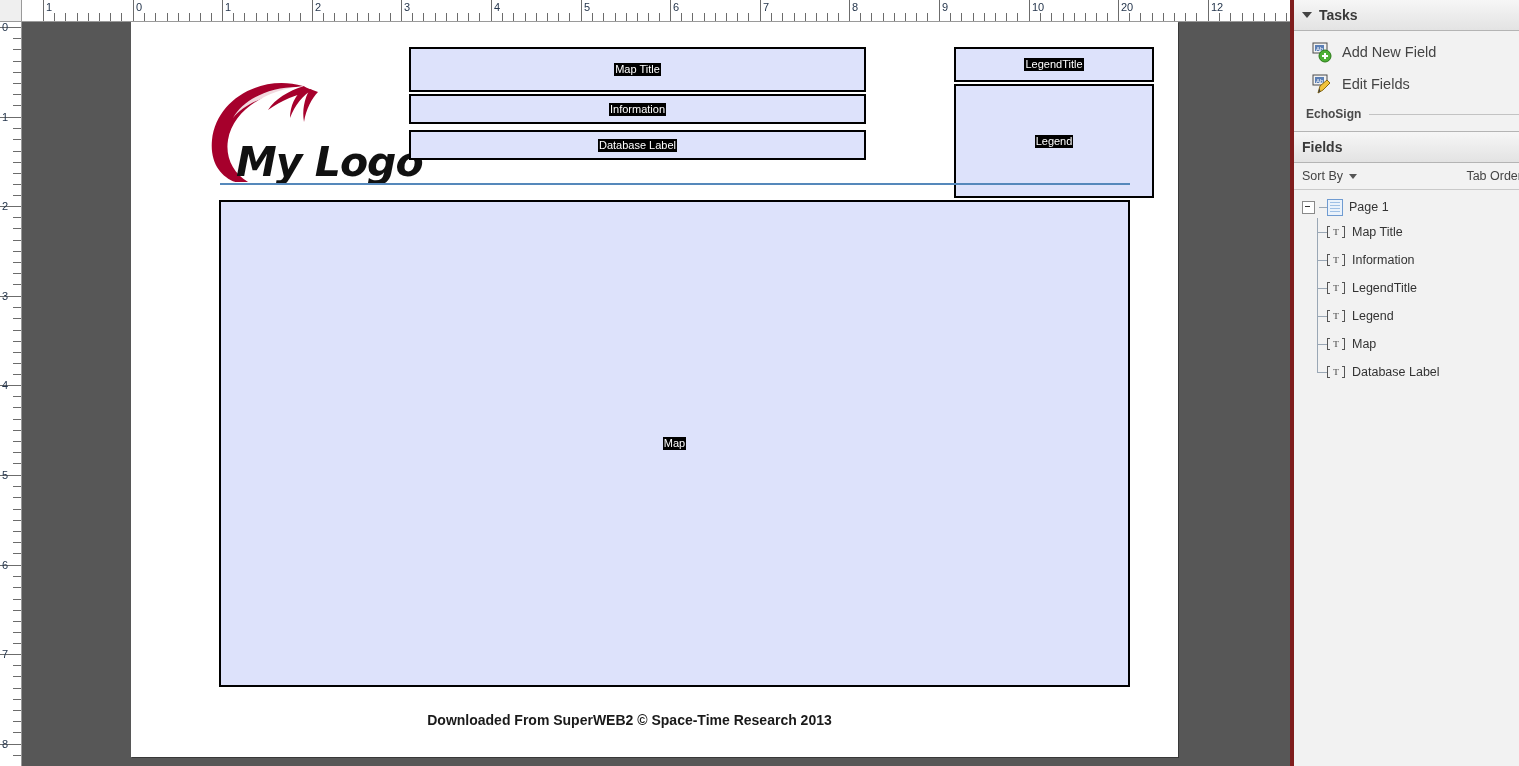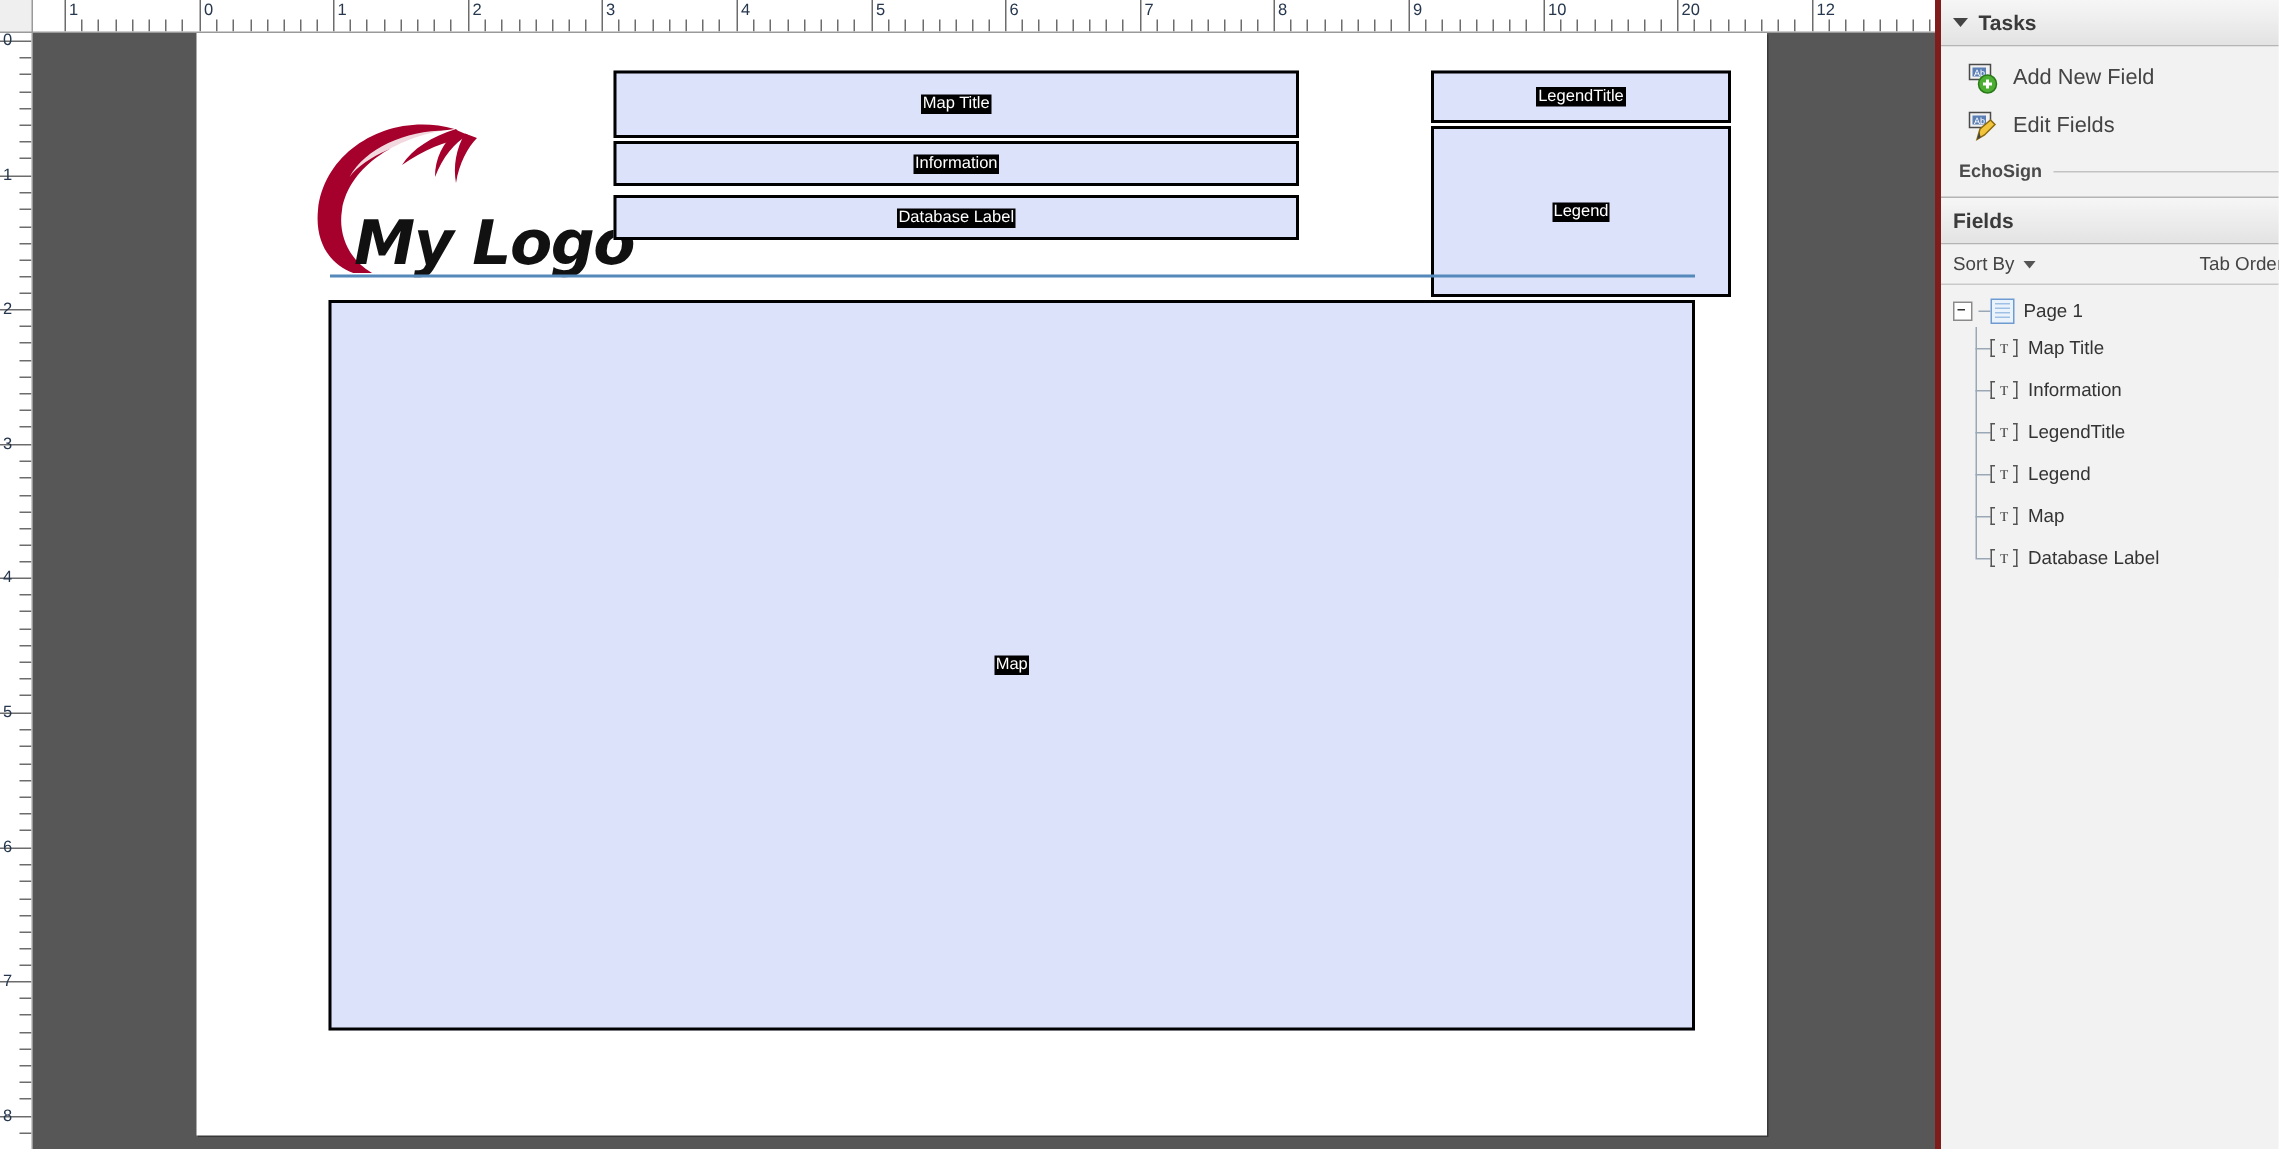--- a/index.html
+++ b/index.html
@@ -434,20 +434,21 @@
       <div class="ffield" id="f-legend">
         <span class="flabel">Legend</span>
       </div>
 
       <div id="hrule"></div>
 
       <div class="ffield" id="f-map">
         <span class="flabel">Map</span>
       </div>
 
+      <div id="footer-text">Downloaded From SuperWEB2 © Space-Time Research 2013</div>
     </div>
   </div>
 
   <div id="rightpanel">
 
     <div class="panel-header">
       <span class="hdr-caret"></span>
       <span>Tasks</span>
     </div>
 

